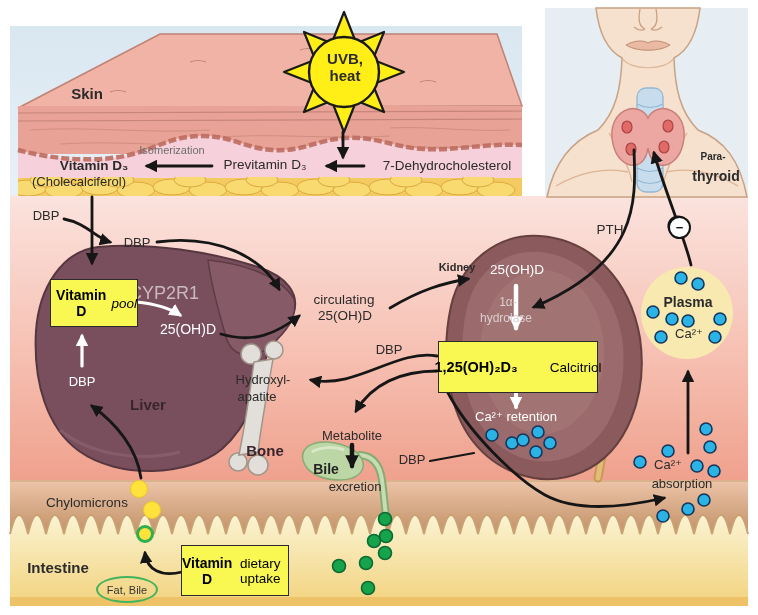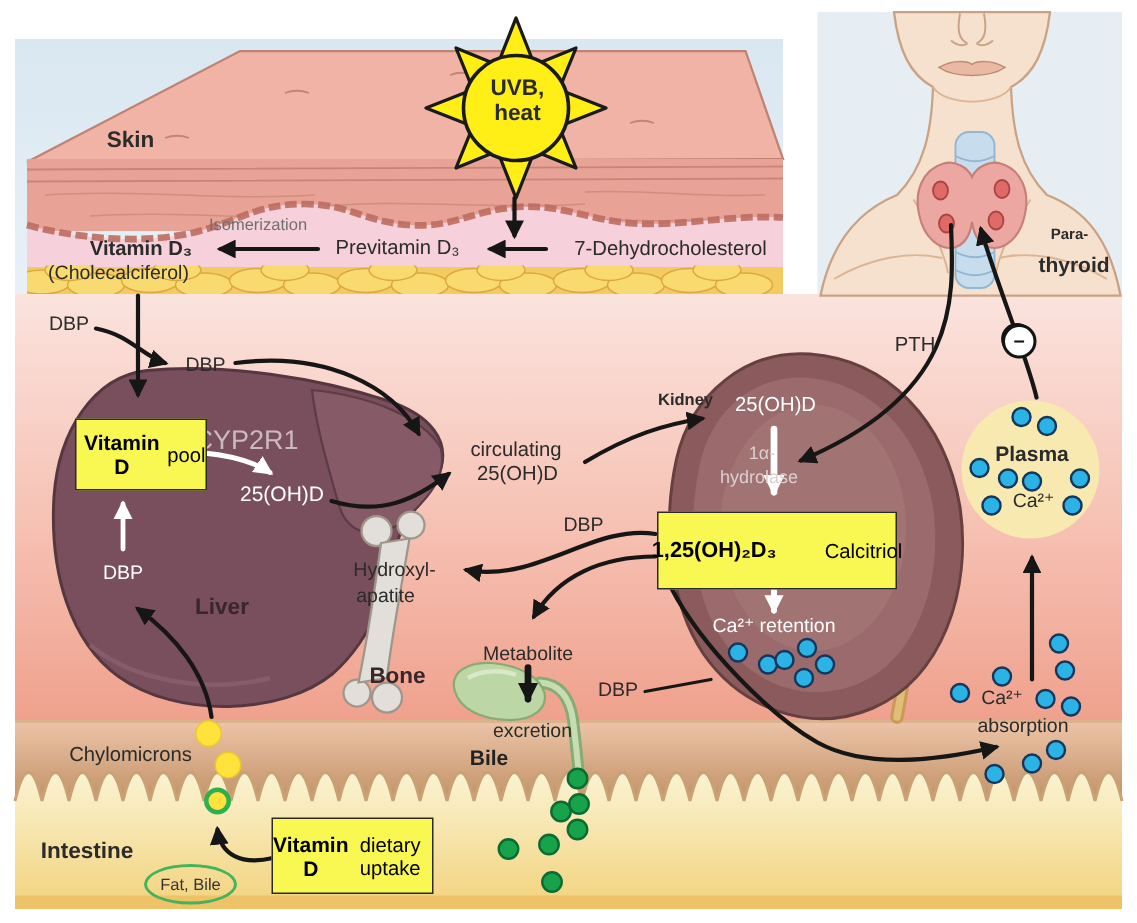--- a/index.html
+++ b/index.html
@@ -259,21 +259,21 @@
 
 <div class="lbl" style="left:344px;top:292px;font-size:13.5px;">circulating</div>
 <div class="lbl" style="left:345px;top:308px;font-size:13.5px;">25(OH)D</div>
 
 <div class="lbl" style="left:263px;top:373px;">Hydroxyl-</div>
 <div class="lbl" style="left:257px;top:390px;">apatite</div>
 <div class="lbl b" style="left:265px;top:442px;font-size:15px;color:#38262c;">Bone</div>
 
 <div class="lbl" style="left:389px;top:343px;">DBP</div>
 <div class="lbl" style="left:352px;top:429px;">Metabolite</div>
-<div class="lbl b" style="left:326px;top:461px;font-size:14px;color:#222;margin-top:36px;">Bile</div>
+<div class="lbl b" style="left:326px;top:461px;font-size:14px;color:#222;">Bile</div>
 <div class="lbl" style="left:355px;top:480px;">excretion</div>
 <div class="lbl" style="left:412px;top:453px;">DBP</div>
 
 <div class="lbl b" style="left:457px;top:228px;font-size:11px;margin-top:33px;">Kidney</div>
 <div class="lbl w" style="left:517px;top:262px;font-size:13.5px;">25(OH)D</div>
 <div class="lbl" style="left:508px;top:296px;font-size:12px;color:#dccfd2;">1α-</div>
 <div class="lbl" style="left:506px;top:312px;font-size:12px;color:#dccfd2;">hydrolase</div>
 <div class="lbl w" style="left:516px;top:410px;">Ca²⁺ retention</div>
 
 <div class="lbl" style="left:610px;top:222px;font-size:13.5px;">PTH</div>
@@ -286,21 +286,21 @@
 <div class="lbl b" style="left:688px;top:294px;font-size:14px;">Plasma</div>
 <div class="lbl" style="left:689px;top:327px;">Ca²⁺</div>
 <div class="lbl" style="left:668px;top:458px;">Ca²⁺</div>
 <div class="lbl" style="left:682px;top:477px;">absorption</div>
 
 <div class="lbl" style="left:87px;top:495px;font-size:13.5px;">Chylomicrons</div>
 <div class="lbl b" style="left:58px;top:559px;font-size:15px;">Intestine</div>
 
 <div class="ybox" style="left:50px;top:279px;width:86px;height:46px;">
   <div class="b" style="font-size:14px;">Vitamin D</div>
-  <div style="font-size:13.5px;">pool</div>
+  <div style="font-size:13.5px;font-style:italic;">pool</div>
 </div>
 <div class="ybox" style="left:438px;top:341px;width:158px;height:50px;gap:32px;">
   <div class="b" style="font-size:14.5px;">1,25(OH)₂D₃</div>
   <div style="font-size:13.5px;">Calcitriol</div>
 </div>
 <div class="ybox" style="left:181px;top:545px;width:106px;height:49px;">
   <div class="b" style="font-size:14px;">Vitamin D</div>
   <div style="font-size:13.5px;">dietary uptake</div>
 </div>
 <div class="oval" style="left:96px;top:576px;width:58px;height:23px;">

